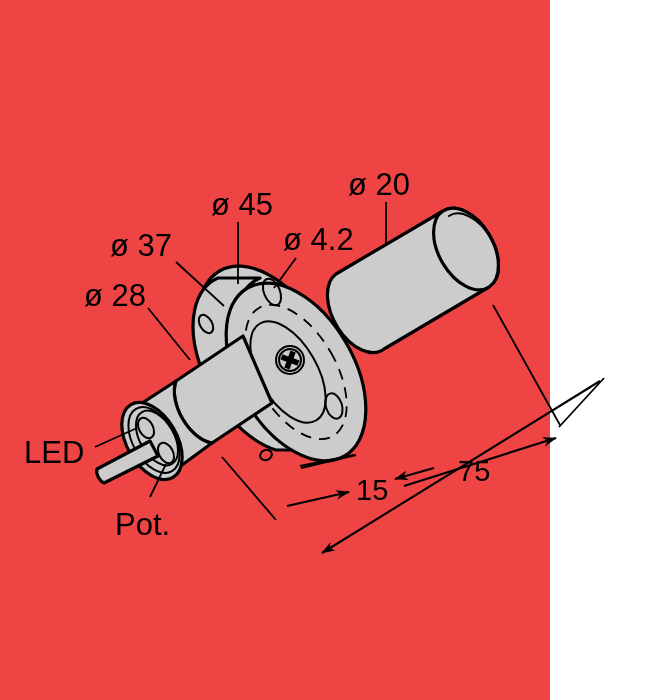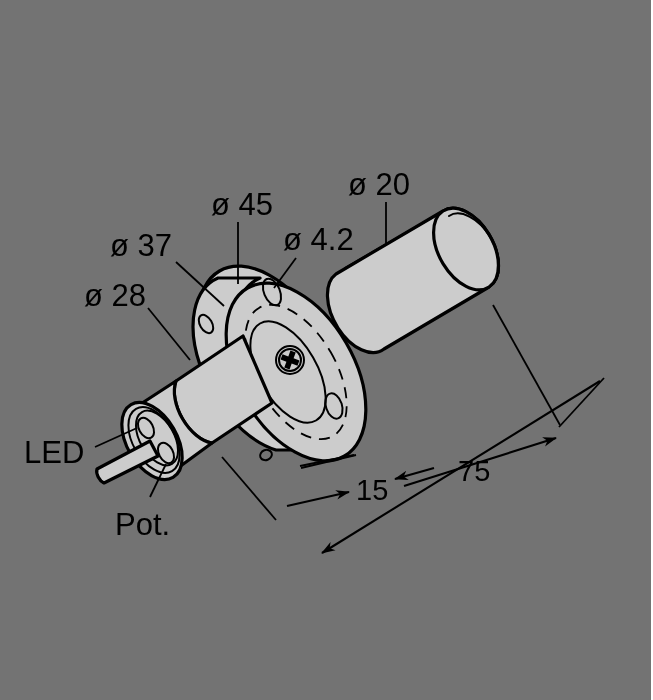--- a/index.html
+++ b/index.html
@@ -8,23 +8,23 @@
     background: #ffffff;
   }
   body {
     width: 653px;
     height: 700px;
     font-family: "Liberation Sans", sans-serif;
     overflow: hidden;
   }
   #drawing-root {
     position: relative;
-    width: 651px;
+    width: 550px;
     height: 700px;
-    background: #737373;
+    background: #ef4444;
   }
   svg.figure {
     position: absolute;
     left: 0;
     top: 0;
     width: 653px;
     height: 700px;
   }
   .dim-text {
     font-family: "Liberation Sans", sans-serif;

